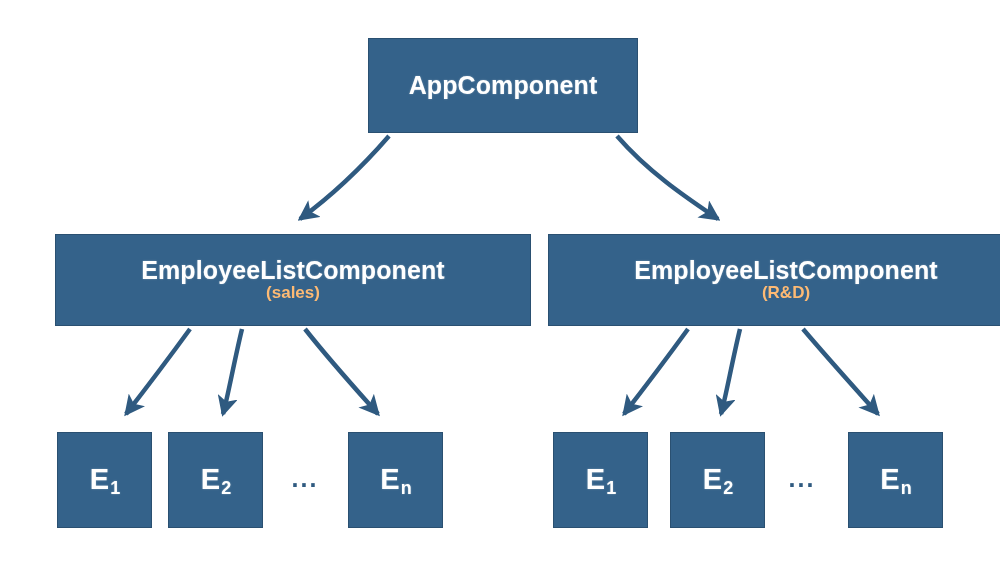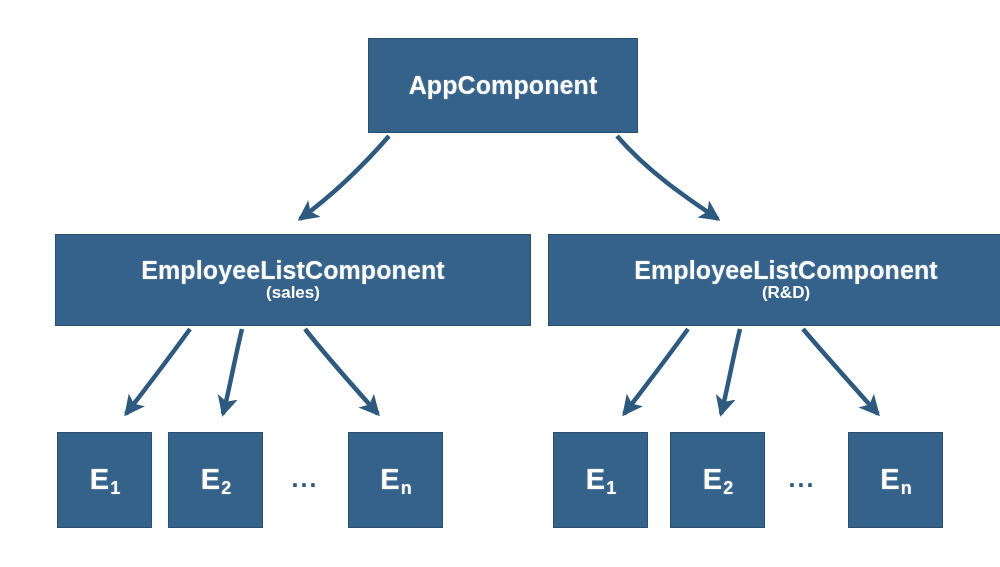--- a/index.html
+++ b/index.html
@@ -38,21 +38,21 @@
   }
   .node-title {
     font-weight: bold;
     letter-spacing: 0.1px;
     line-height: 1.1;
     text-shadow: 0 0 2px rgba(255,255,255,0.35);
     text-align: center;
   }
   .node-sub {
     font-weight: bold;
-    color: #ffffff;
+    color: #fdba74;
     line-height: 1.1;
     margin-top: 0;
   }
   
   #node-app {
     left: 368px;
     top: 38px;
     width: 270px;
     height: 95px;
   }

